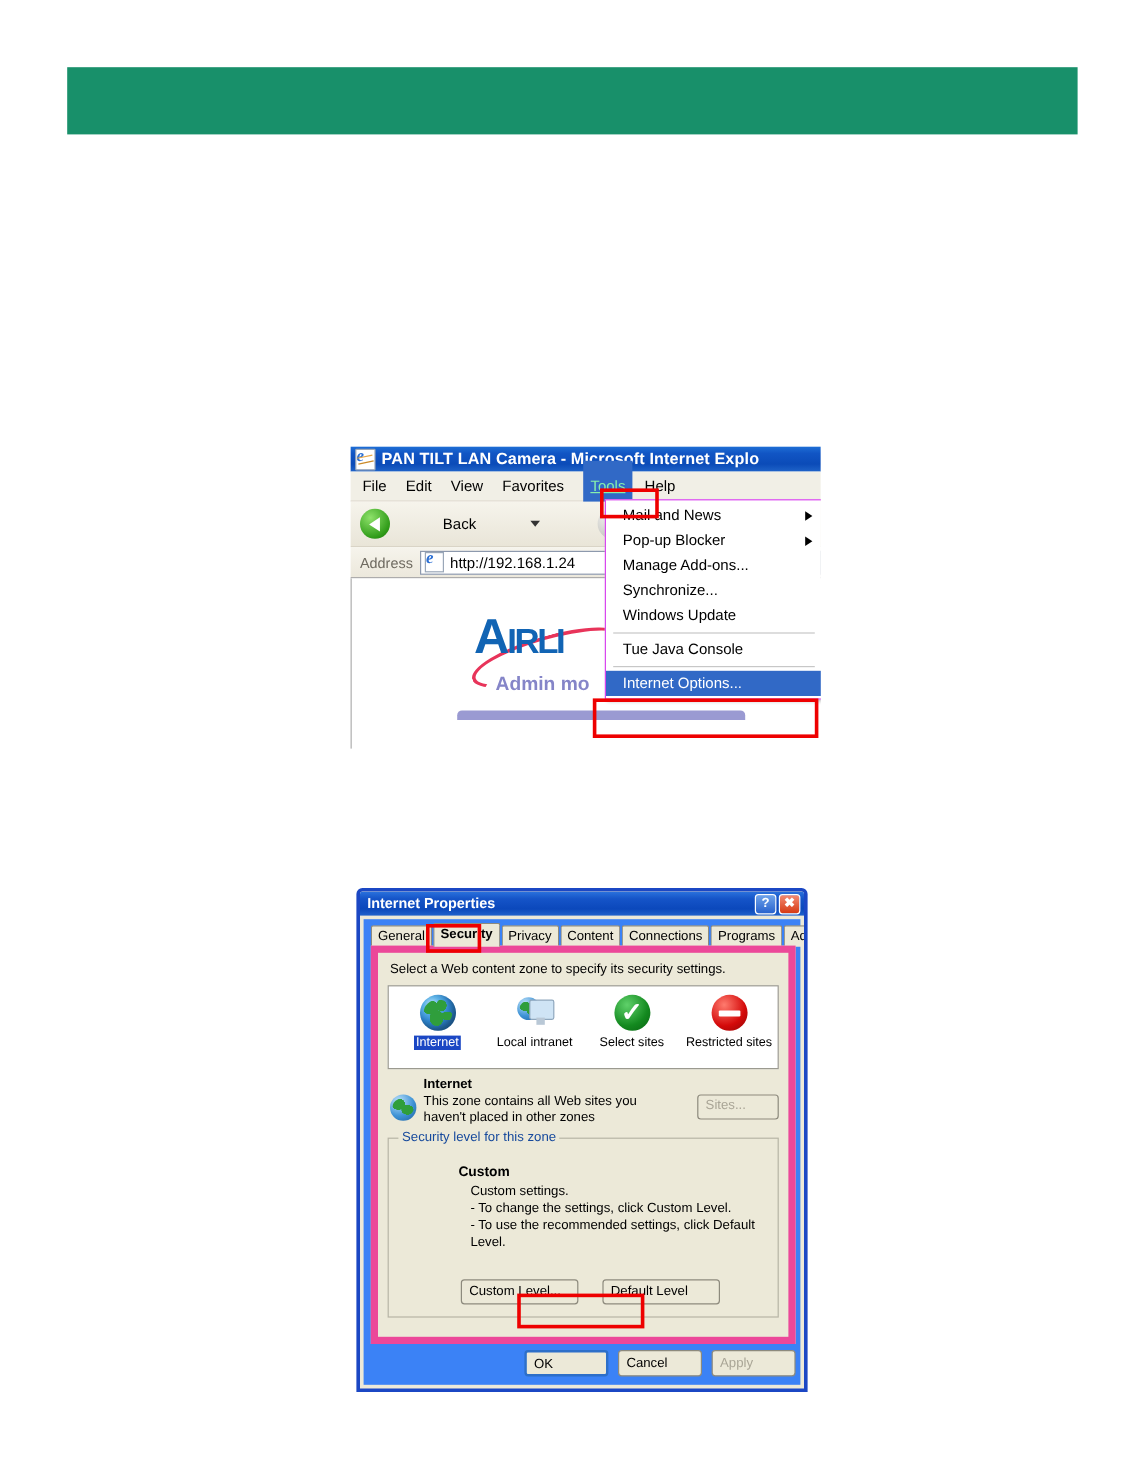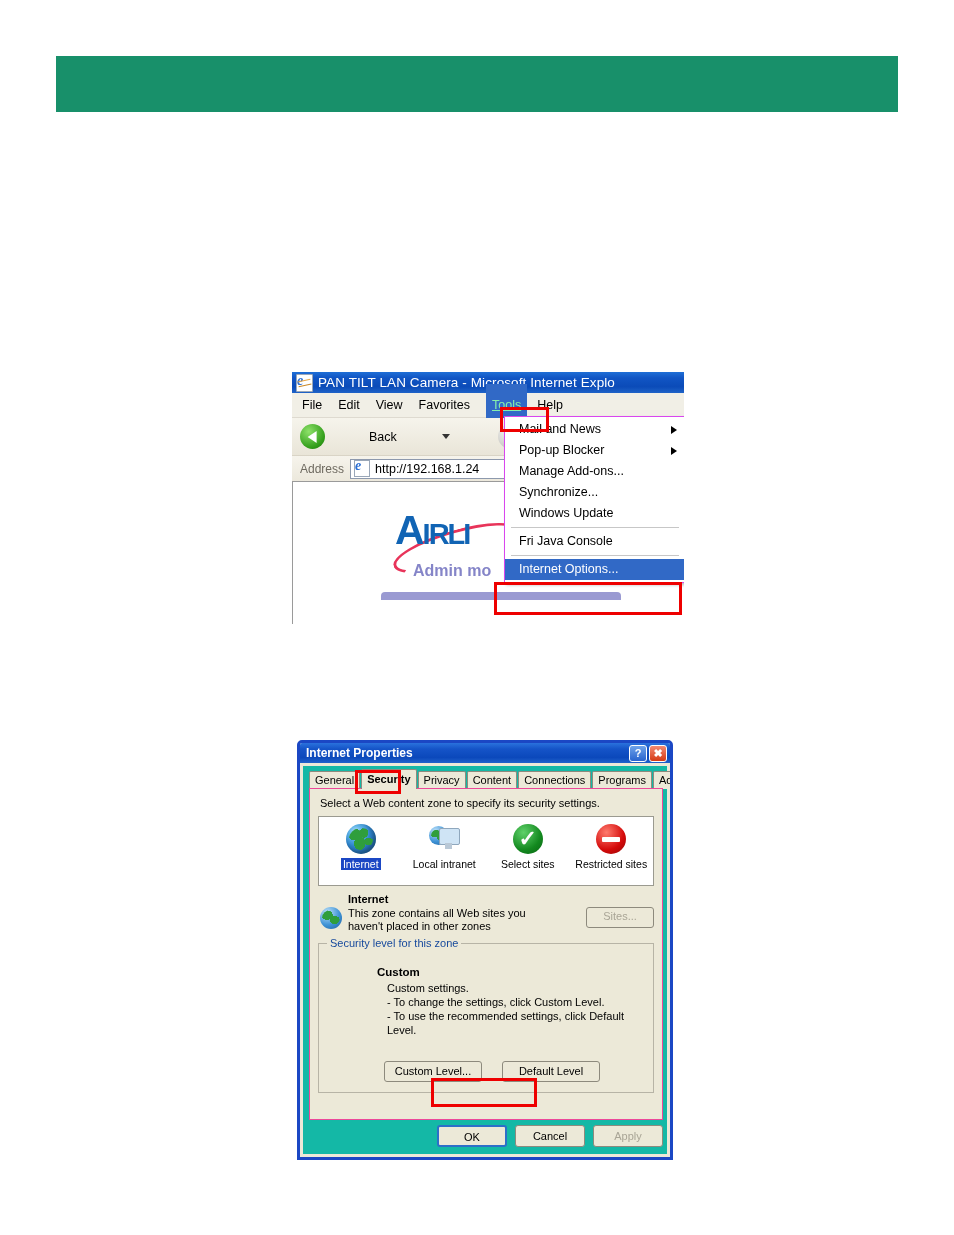--- a/index.html
+++ b/index.html
@@ -17,21 +17,21 @@
 
   
   #browser{
     position:absolute;left:292px;top:372px;width:392px;height:252px;
     overflow:hidden;background:#ffffff;
     font-size:11px;color:#000;
   }
   #browser .titlebar{
     position:absolute;left:0;top:0;width:392px;height:21px;
     background:linear-gradient(to bottom,#1f6fd6 0%,#1155c4 28%,#0b4bb8 70%,#1f63c8 100%);
-    color:#fff;font-weight:normal;font-size:13.5px;
+    color:#fff;font-weight:bold;font-size:13.5px;
     display:flex;align-items:center;white-space:nowrap;
     letter-spacing:.1px;
   }
   #browser .ie-doc-icon{
     width:15px;height:16px;margin:0 5px 0 4px;flex:none;position:relative;
     background:#fff;border:1px solid #9aa7b8;border-radius:1px;
   }
   #browser .ie-doc-icon:before{
     content:"e";position:absolute;left:0px;top:-2px;
     font-family:"Liberation Serif",serif;font-style:italic;font-weight:bold;
@@ -175,37 +175,37 @@
   #dlg .dtitle .txt{color:#fff;font-weight:bold;font-size:12px;white-space:nowrap;}
   #dlg .dtitle .btns{margin-left:auto;display:flex;gap:2px;}
   #dlg .tbtn{
     width:16px;height:15px;border:1px solid #ffffff;border-radius:3px;
     font-size:11px;font-weight:bold;color:#fff;text-align:center;line-height:14px;
     background:linear-gradient(to bottom,#6fa3ea,#2963ce);
   }
   #dlg .tbtn.close{background:linear-gradient(to bottom,#f38a72,#d63a14);}
 
   #dlg .body{
-    position:absolute;left:3px;top:23px;right:3px;bottom:3px;background:#14b8a6;
+    position:absolute;left:3px;top:23px;right:3px;bottom:3px;background:#3b82f6;
   }
   
   #tabs{
     position:absolute;left:6px;top:4px;right:4px;height:19px;
     display:flex;align-items:flex-end;font-size:11px;
   }
   #tabs .tab{
     height:17px;line-height:16px;padding:0 5px;background:#ece9d8;
     border:1px solid #8d8a7d;border-bottom:none;border-radius:2px 2px 0 0;
     margin-right:1px;white-space:nowrap;position:relative;
   }
   #tabs .tab.active{height:19px;line-height:18px;background:#ece9d8;z-index:5;font-weight:bold;}
 
   #panel{
     position:absolute;left:6px;top:22px;right:4px;bottom:34px;
-    background:#ece9d8;border:1px solid #ec4899;box-sizing:border-box;padding:8px;
+    background:#ece9d8;border:6px solid #ec4899;box-sizing:border-box;padding:8px;
   }
   #panel .lead{font-size:11px;margin:0 0 7px 2px;}
 
   #zonebox{
     border:1px solid #9b9a90;background:#fff;height:70px;
     display:flex;align-items:flex-start;padding-top:7px;box-sizing:border-box;
   }
   .zone{width:25%;text-align:center;font-size:10.5px;line-height:12px;}
   .zone .zlbl{display:inline-block;padding:0 2px;}
   .zone.selected .zlbl{background:#1b47c4;color:#fff;}
@@ -265,21 +265,21 @@
   #zonedesc .dglobe:after{
     content:"";position:absolute;left:2px;top:3px;width:18px;height:16px;border-radius:50%;
     background:radial-gradient(ellipse at 28% 32%,#2f9e3c 0 30%,transparent 31%),
                radial-gradient(ellipse at 70% 62%,#2f9e3c 0 28%,transparent 29%);
   }
   #zonedesc .dtxt{flex:1;}
   #zonedesc .dname{font-weight:bold;font-size:11px;margin-bottom:2px;}
   #zonedesc .dbody{font-size:11px;line-height:13px;}
   .xpbtn{
     background:#ece9d8;border:1px solid #8d8a7d;border-radius:3px;
-    font-size:11px;padding:2px 6px;text-align:center;box-sizing:border-box;
+    font-size:11px;padding:2px 6px;box-sizing:border-box;
     font-family:"Liberation Sans",sans-serif;color:#000;
   }
   .xpbtn.disabled{color:#a9a596;}
   #sitesbtn{width:68px;height:21px;margin-top:14px;flex:none;}
 
   #seclevel{
     margin-top:10px;border:1px solid #b7b4a6;position:relative;height:150px;
     padding:14px 10px 0 10px;box-sizing:border-box;
   }
   #seclevel .legend{
@@ -367,21 +367,21 @@
       <span>Manage Add-ons...</span>
     </div>
     <div class="item">
       <span>Synchronize...</span>
     </div>
     <div class="item">
       <span>Windows Update</span>
     </div>
     <div class="sep"></div>
     <div class="item">
-      <span>Fri Java Console</span>
+      <span>Tue Java Console</span>
     </div>
     <div class="sep"></div>
     <div class="item sel">
       <span>Internet Options...</span>
     </div>
   </div>
 </div>
 
 <div class="redbox" style="left:500px;top:407px;width:49px;height:25px;"></div>
 <div class="redbox" style="left:494px;top:582px;width:188px;height:33px;"></div>

